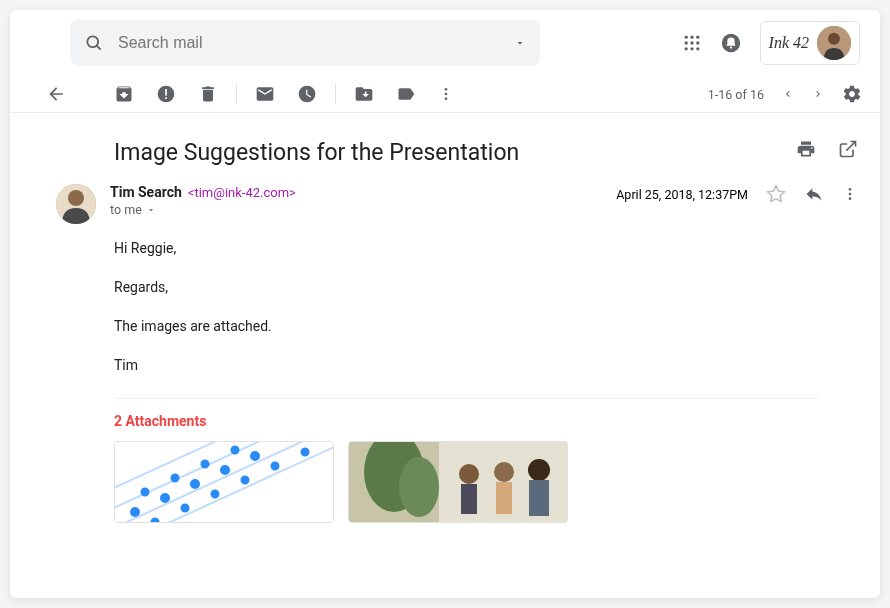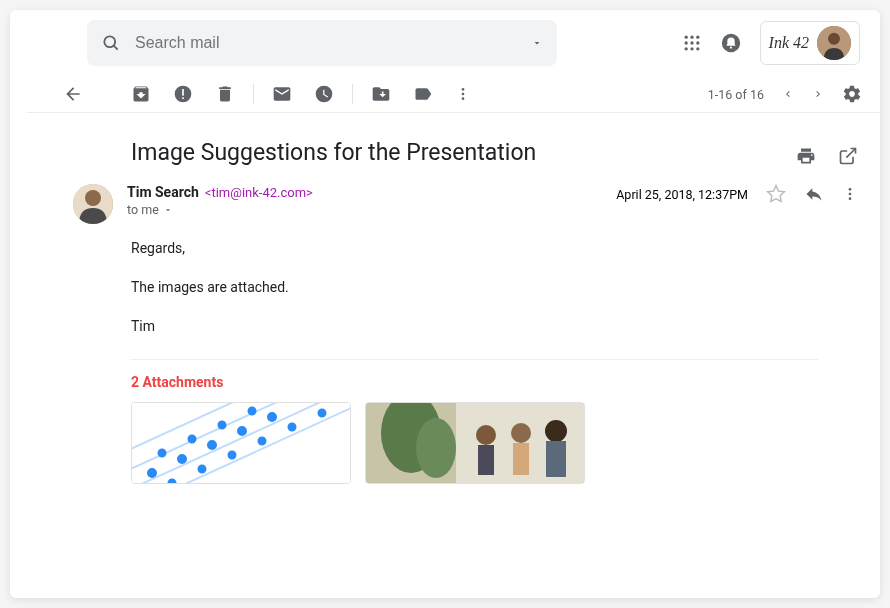--- a/index.html
+++ b/index.html
@@ -13,21 +13,20 @@
   .app {
     background: #fff;
     width: 870px;
     height: 588px;
     margin: 10px;
     box-shadow: 0 2px 8px rgba(0,0,0,0.1);
     border-radius: 6px;
     display: flex;
     flex-direction: column;
     overflow: hidden;
-    padding-left: 17px;
   }
   .header {
     display: flex;
     align-items: center;
     padding: 10px 20px 10px 60px;
     gap: 12px;
   }
   .search-bar {
     flex: 1;
     max-width: 470px;
@@ -64,21 +63,21 @@
   .toolbar {
     display:flex; align-items:center; padding: 8px 18px 8px 36px;
     border-bottom:1px solid #ececec; gap:0;
   }
   .tbar-group { display:flex; align-items:center; gap:22px; }
   .tbar-sep { width:1px; height:20px; background:#e3e3e3; margin:0 18px; }
   .tbar-icon { width:20px; height:20px; color:#5f6368; cursor:pointer; fill:#5f6368; }
   .tbar-right { margin-left:auto; display:flex; align-items:center; gap:18px; color:#5f6368; font-size:12.5px; }
 
   .subject-row {
-    display:flex; align-items:flex-end; padding: 26px 22px 10px 104px;
+    display:flex; align-items:flex-start; padding: 26px 22px 10px 104px;
     gap:8px;
   }
   .subject {
     font-size:23px; color:#202124; font-weight:400; flex:1;
     letter-spacing: 0px;
   }
   .subject-actions { display:flex; gap:22px; color:#5f6368; }
 
   .message {
     padding: 8px 22px 0 46px;
@@ -328,20 +327,21 @@
               <svg width="16" height="16" viewBox="0 0 24 24" fill="#5f6368">
                   <circle cx="12" cy="5" r="2"></circle>
                   <circle cx="12" cy="12" r="2"></circle>
                   <circle cx="12" cy="19" r="2"></circle>
                 </svg>
             </span>
           </div>
         </div>
 
         <div class="body-text">
+          <p>Hi Reggie,</p>
           <p>Regards,</p>
           <p>The images are attached.</p>
           <p>Tim</p>
         </div>
 
         <div class="attachments">
           <div class="attach-divider"></div>
           <div class="attach-title">2 Attachments</div>
           <div class="attach-row">
             <div class="attach-tile img1">

